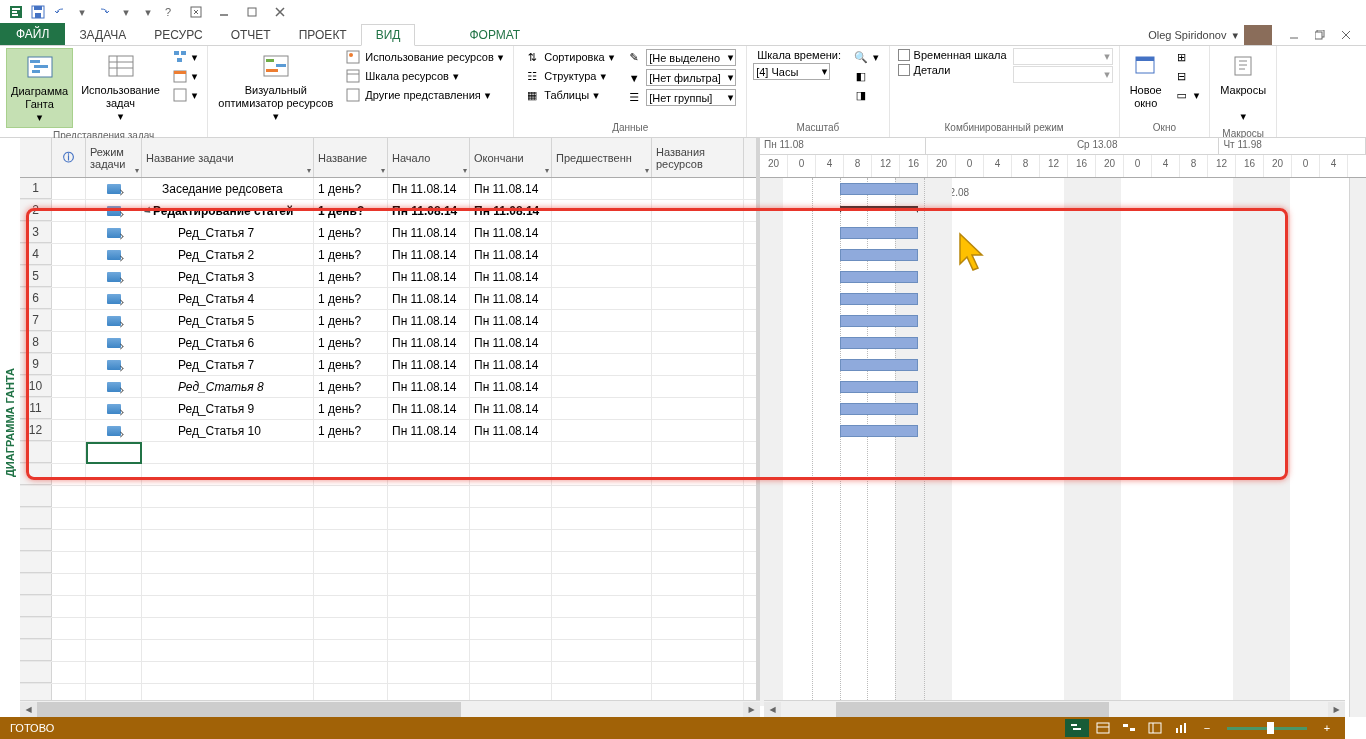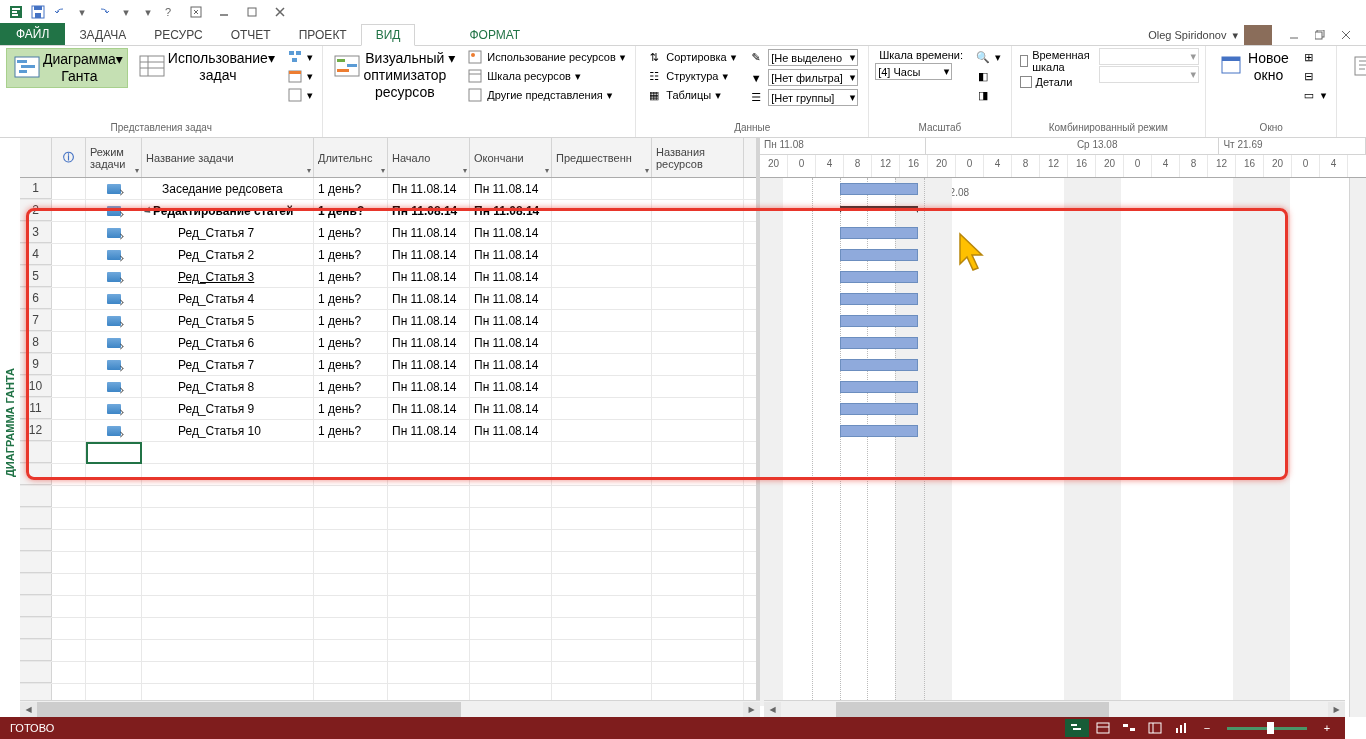--- a/index.html
+++ b/index.html
@@ -23,21 +23,21 @@
 .ribbon-tab.context { color: #217346; }
 .ribbon-user { margin-left: auto; display: flex; align-items: center; gap: 6px; padding-right: 4px; font-size: 11px; color: #444; }
 .user-avatar { width: 28px; height: 20px; background: #8a6d5a; }
 .doc-controls { display: flex; gap: 6px; padding: 0 6px; }
 
 
 .ribbon { height: 92px; background: #fff; border-bottom: 1px solid #d4d4d4; display: flex; }
 .ribbon-group { border-right: 1px solid #e5e5e5; padding: 2px 6px; display: flex; flex-direction: column; }
 .ribbon-group-content { flex: 1; display: flex; align-items: flex-start; gap: 4px; }
 .ribbon-group-label { font-size: 10px; color: #666; text-align: center; padding: 2px 0; }
-.big-btn { display: flex; flex-direction: row; justify-content: center; padding: 2px 4px; cursor: pointer; font-size: 14px; text-align: center; line-height: 1.2; }
+.big-btn { display: flex; flex-direction: column; align-items: center; justify-content: center; padding: 2px 4px; cursor: pointer; font-size: 11px; text-align: center; line-height: 1.2; }
 .big-btn.active { background: #c5e0b3; border: 1px solid #a8d08d; }
 .big-btn .icon { width: 32px; height: 32px; margin-bottom: 2px; display: flex; align-items: center; justify-content: center; }
 .small-btns { display: flex; flex-direction: column; gap: 1px; }
 .small-btn { display: flex; align-items: center; gap: 4px; padding: 1px 4px; cursor: pointer; font-size: 11px; white-space: nowrap; }
 .small-btn .icon { width: 16px; height: 16px; display: flex; align-items: center; justify-content: center; }
 .combo { border: 1px solid #ababab; font-size: 11px; padding: 1px 2px; background: #fff; display: flex; align-items: center; justify-content: space-between; }
 .checkbox-row { display: flex; align-items: center; gap: 4px; font-size: 11px; padding: 1px 2px; }
 .chk { width: 12px; height: 12px; border: 1px solid #888; background: #fff; }
 
 
@@ -76,21 +76,21 @@
 .gantt-grid-line { position: absolute; top: 0; bottom: 0; width: 0; border-left: 1px dotted #bbb; }
 .gantt-nonwork { position: absolute; top: 0; bottom: 0; background: #f0f0f0; }
 
 
 .highlight-box { position: absolute; border: 3px solid #e8362b; border-radius: 8px; box-shadow: 0 0 6px rgba(232,54,43,0.6); pointer-events: none; z-index: 50; }
 
 
 .cursor-arrow { position: absolute; z-index: 100; pointer-events: none; }
 
 
-.statusbar { position: absolute; bottom: 0; left: 0; right: 21px; height: 22px; background: #7f1d1d; color: #fff; display: flex; align-items: center; font-size: 11px; }
+.statusbar { position: absolute; bottom: 0; left: 0; right: 21px; height: 22px; background: #a16207; color: #fff; display: flex; align-items: center; font-size: 11px; }
 .status-item { padding: 0 10px; }
 .status-right { margin-left: auto; display: flex; align-items: center; gap: 2px; padding-right: 6px; }
 .status-btn { width: 24px; height: 18px; display: flex; align-items: center; justify-content: center; cursor: pointer; }
 .status-btn.active { background: #185c37; }
 .zoom-slider { width: 80px; height: 3px; background: #4a9668; position: relative; margin: 0 6px; }
 .zoom-thumb { position: absolute; width: 7px; height: 12px; background: #fff; top: -5px; left: 50%; }
 
 
 .hscroll { position: absolute; bottom: 22px; height: 17px; background: #f0f0f0; border-top: 1px solid #d4d4d4; display: flex; align-items: center; }
 .hscroll-left { left: 20px; width: 740px; }
@@ -423,21 +423,21 @@
       <div class="grid-header-cell" style="width:56px">
           <span style="white-space:pre-line">Режим
 задачи</span>
           <span class="hdr-dd">▾</span>
         </div>
       <div class="grid-header-cell" style="width:172px">
           <span>Название задачи</span>
           <span class="hdr-dd">▾</span>
         </div>
       <div class="grid-header-cell" style="width:74px">
-          <span>Длительнс</span>
+          <span>Название</span>
           <span class="hdr-dd">▾</span>
         </div>
       <div class="grid-header-cell" style="width:82px">
           <span>Начало</span>
           <span class="hdr-dd">▾</span>
         </div>
       <div class="grid-header-cell" style="width:82px">
           <span>Окончани</span>
           <span class="hdr-dd">▾</span>
         </div>
@@ -511,21 +511,21 @@
           <div class="cell" style="width: 82px;">Пн 11.08.14</div>
           <div class="cell" style="width: 100px;"></div>
           <div class="cell" style="width: 92px;"></div>
         </div>
         <div class="grid-row">
           <div class="cell rownum" style="width: 32px;">5</div>
           <div class="cell" style="width: 34px;"></div>
           <div class="cell" style="width: 56px; justify-content: center;">
             <div class="task-icon"></div>
           </div>
-          <div class="cell indent2" style="width: 172px; text-decoration: underline;">
+          <div class="cell indent2" style="width: 172px;">
             <span>Ред_Статья 3</span>
           </div>
           <div class="cell" style="width: 74px;">1 день?</div>
           <div class="cell" style="width: 82px;">Пн 11.08.14</div>
           <div class="cell" style="width: 82px;">Пн 11.08.14</div>
           <div class="cell" style="width: 100px;"></div>
           <div class="cell" style="width: 92px;"></div>
         </div>
         <div class="grid-row">
           <div class="cell rownum" style="width: 32px;">6</div>
@@ -586,21 +586,21 @@
           <div class="cell" style="width: 82px;">Пн 11.08.14</div>
           <div class="cell" style="width: 100px;"></div>
           <div class="cell" style="width: 92px;"></div>
         </div>
         <div class="grid-row">
           <div class="cell rownum" style="width: 32px;">10</div>
           <div class="cell" style="width: 34px;"></div>
           <div class="cell" style="width: 56px; justify-content: center;">
             <div class="task-icon"></div>
           </div>
-          <div class="cell indent2" style="width: 172px;">
+          <div class="cell indent2" style="width: 172px; font-style: italic;">
             <span>Ред_Статья 8</span>
           </div>
           <div class="cell" style="width: 74px;">1 день?</div>
           <div class="cell" style="width: 82px;">Пн 11.08.14</div>
           <div class="cell" style="width: 82px;">Пн 11.08.14</div>
           <div class="cell" style="width: 100px;"></div>
           <div class="cell" style="width: 92px;"></div>
         </div>
         <div class="grid-row">
           <div class="cell rownum" style="width: 32px;">11</div>
@@ -767,21 +767,21 @@
         <div style="position: absolute; left: 66px; top: 264px; width: 56px; height: 22px; border: 2px solid rgb(33, 115, 70); pointer-events: none;"></div>
       </div>
   </div>
 
   <div class="gantt-area">
     <div class="gantt-header">
       <div class="gantt-header-top" id="gantt-days">
           <div class="gantt-day" style="width: 192px;">Пн 11.08</div>
           <div class="gantt-day" style="width: 169px; margin-top: 48px;">Вт 12.08</div>
           <div class="gantt-day" style="width: 169px;">Ср 13.08</div>
-          <div class="gantt-day" style="width: 169px;">Чт 21.69</div>
+          <div class="gantt-day" style="width: 169px;">Чт 11.98</div>
         </div>
       <div class="gantt-header-bot" id="gantt-hours">
           <div class="gantt-hour">20</div>
           <div class="gantt-hour">0</div>
           <div class="gantt-hour">4</div>
           <div class="gantt-hour">8</div>
           <div class="gantt-hour">12</div>
           <div class="gantt-hour">16</div>
           <div class="gantt-hour">20</div>
           <div class="gantt-hour">0</div>

